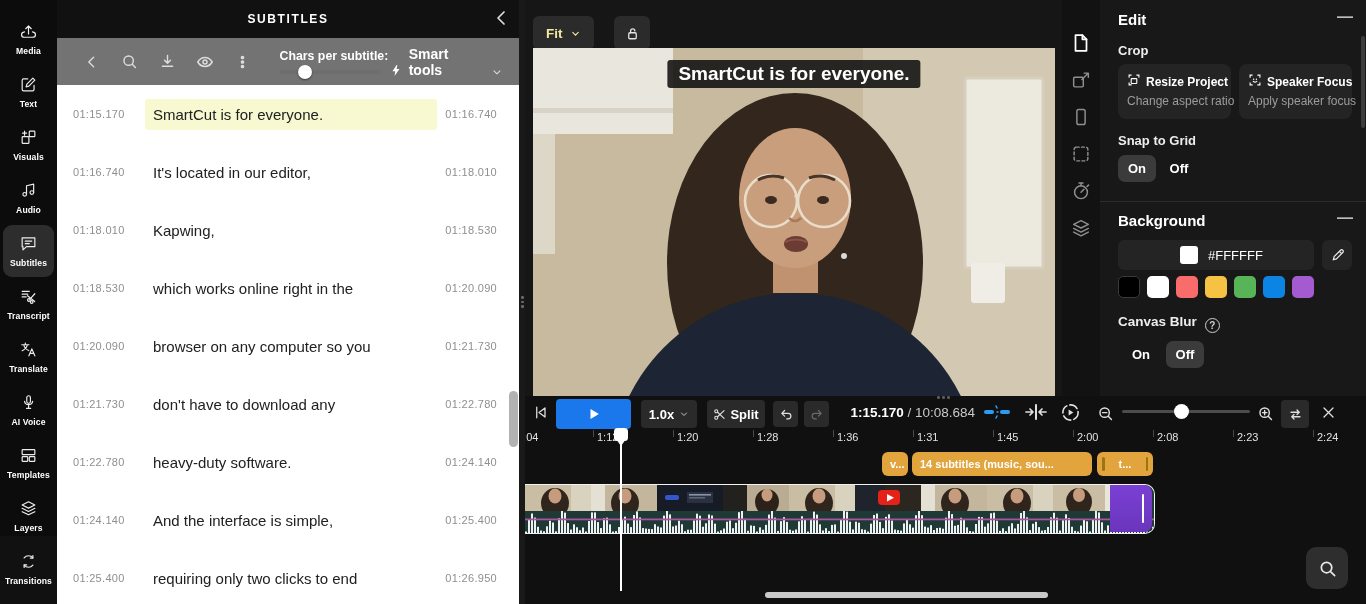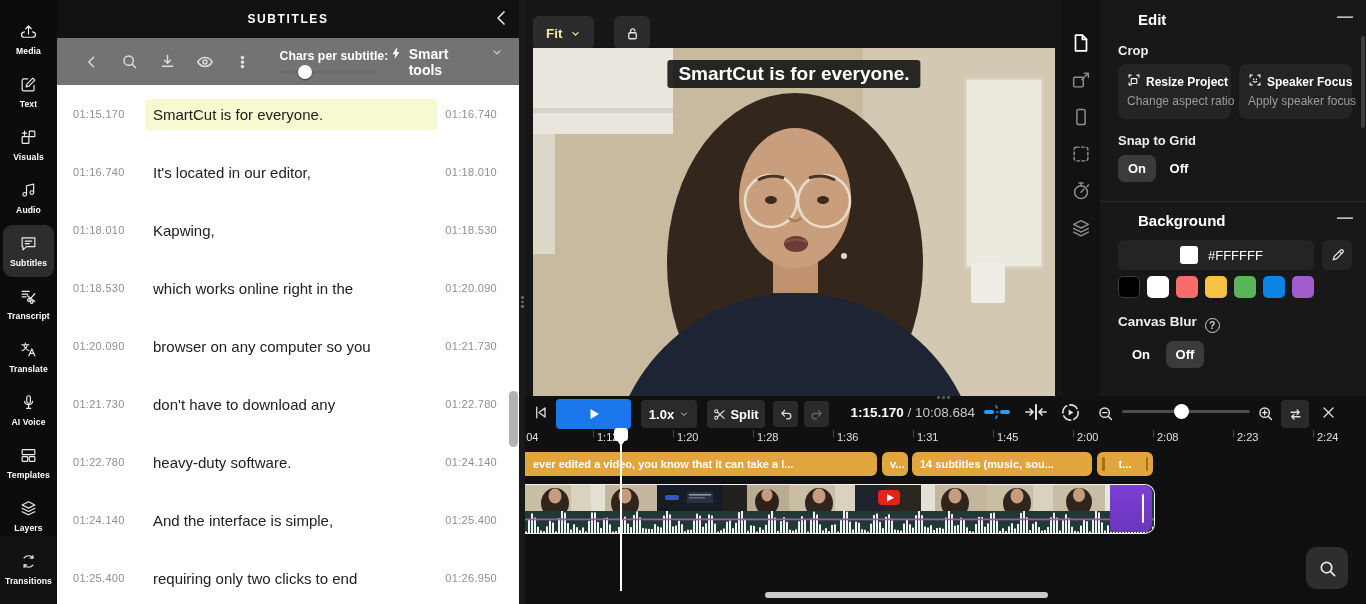--- a/index.html
+++ b/index.html
@@ -19,21 +19,21 @@
   #subHeader { position:absolute; left:0; top:0; width:462px; height:38px; background:#111111; display:flex; align-items:center; justify-content:center; }
   #subHeader .title { color:#fff; font-size:12px; font-weight:700; letter-spacing:1.6px; }
   #subHeader .collapse { position:absolute; right:10px; top:8px; }
   #subToolbar { position:absolute; left:0; top:38px; width:462px; height:47px; background:#737373; display:flex; align-items:center; padding:0 16px; }
   #subToolbar .t-icon { width:38px; display:flex; justify-content:center; cursor:pointer; }
   #subToolbar svg, #subHeader svg { stroke:#dcdcdc; fill:none; stroke-width:1.7; stroke-linecap:round; stroke-linejoin:round; }
   .chars-block { margin-left:18px; width:110px; }
   .chars-block .lbl { color:#fff; font-size:12.3px; font-weight:600; white-space:nowrap; }
   .slider { position:relative; margin-top:7px; width:100px; height:4px; background:#6e6e6e; border-radius:2px; }
   .slider .thumb { position:absolute; left:18px; top:-5px; width:14px; height:14px; background:#fff; border-radius:50%; box-shadow:0 1px 2px rgba(0,0,0,.5); }
-  .smart-tools { margin-left:auto; display:flex; align-items:flex-start; gap:6px; color:#fff; font-size:14px; font-weight:600; cursor:pointer; }
+  .smart-tools { margin-left:auto; display:flex; align-items:flex-end; gap:6px; color:#fff; font-size:14px; font-weight:600; cursor:pointer; }
 
   #subRows { position:absolute; left:0; top:85px; width:462px; height:519px; overflow:hidden; }
   .sub-row { height:58px; display:flex; align-items:center; padding-left:16px; }
   .sub-row .ts { width:72px; font-size:11px; color:#8f8f8f; letter-spacing:.3px; }
   .sub-row .txt { width:292px; font-size:15px; color:#212121; padding:7px 8px; border-radius:3px; }
   .sub-row .txt.hl { background:#f8f9d0; }
   .sub-row .te { margin-left:auto; padding-right:22px; font-size:11px; color:#8f8f8f; letter-spacing:.3px; }
   #subScrollThumb { position:absolute; left:452px; top:391px; width:9px; height:56px; background:#b2b2b2; border-radius:5px; }
 
   
@@ -51,21 +51,21 @@
 
   
   #rightRail { position:absolute; left:1062px; top:0; width:38px; height:396px; background:#121212; display:flex; flex-direction:column; align-items:center; padding-top:32px; gap:15px; }
   #rightRail .rr { width:22px; height:22px; cursor:pointer; }
   #rightRail svg { width:22px; height:22px; fill:none; stroke-width:1.6; stroke-linecap:round; stroke-linejoin:round; }
   #rightRail .rr.on svg { stroke:#ffffff; stroke-width:1.9; }
   #rightRail .rr:not(.on) svg { stroke:#8f8f8f; }
 
   
   #editPanel { position:absolute; left:1100px; top:0; width:266px; height:396px; background:#181818; color:#fff; }
-  .ep-title { font-size:15px; font-weight:700;margin-left:20px; }
+  .ep-title { font-size:15px; font-weight:700; }
   .minus { color:#bdbdbd; font-size:16px; font-weight:700; cursor:pointer; }
   .ep-label { font-size:13px; font-weight:600; color:#ededed; }
   .crop-btn { position:absolute; width:113px; height:55px; background:#242424; border-radius:8px; padding:9px 9px 0; cursor:pointer; }
   .crop-btn .r1 { display:flex; align-items:center; gap:5px; font-size:12px; font-weight:700; white-space:nowrap; }
   .crop-btn .r2 { margin-top:4px; font-size:12px; color:#9c9c9c; white-space:nowrap; }
   .crop-btn svg { width:14px; height:14px; stroke:#fff; fill:none; stroke-width:1.6; stroke-linecap:round; }
   .pill { position:absolute; height:27px; border-radius:7px; display:flex; align-items:center; justify-content:center; font-size:13px; font-weight:700; cursor:pointer; }
   .pill.sel { background:#3b3b3b; width:38px; }
   .ep-div { position:absolute; left:0; width:266px; height:1px; background:#2c2c2c; }
   #colorField { position:absolute; left:18px; top:240px; width:196px; height:30px; background:#242424; border-radius:6px; display:flex; align-items:center; cursor:pointer; }
@@ -564,21 +564,20 @@
       <div class="tickline" style="left: 548px;"></div>
       <span class="ticklabel" style="left: 552px;">2:00</span>
       <div class="tickline" style="left: 628px;"></div>
       <span class="ticklabel" style="left: 632px;">2:08</span>
       <div class="tickline" style="left: 708px;"></div>
       <span class="ticklabel" style="left: 712px;">2:23</span>
       <div class="tickline" style="left: 788px;"></div>
       <span class="ticklabel" style="left: 792px;">2:24</span>
     </div>
   <div id="tl-clips">
-      <div class="clip cutleft" style="left: 0px; width: 352px;">ever edited a video, you know that it can take a l...</div>
       <div class="clip" style="left: 357px; width: 26px;">v...</div>
       <div class="clip" style="left: 387px; width: 180px;">14 subtitles (music, sou...</div>
       <div class="clip" style="left: 572px; width: 56px; text-align: center;">t...<i class="hnd" style="left: 5px;"></i><i class="hnd" style="right: 5px;"></i></div>
     </div>
 
   <div id="strip">
     <div id="film">
         <div class="cell">
           <svg width="66" height="26" viewBox="0 0 66 26">
             <rect width="66" height="26" fill="#c9bda4"></rect>

